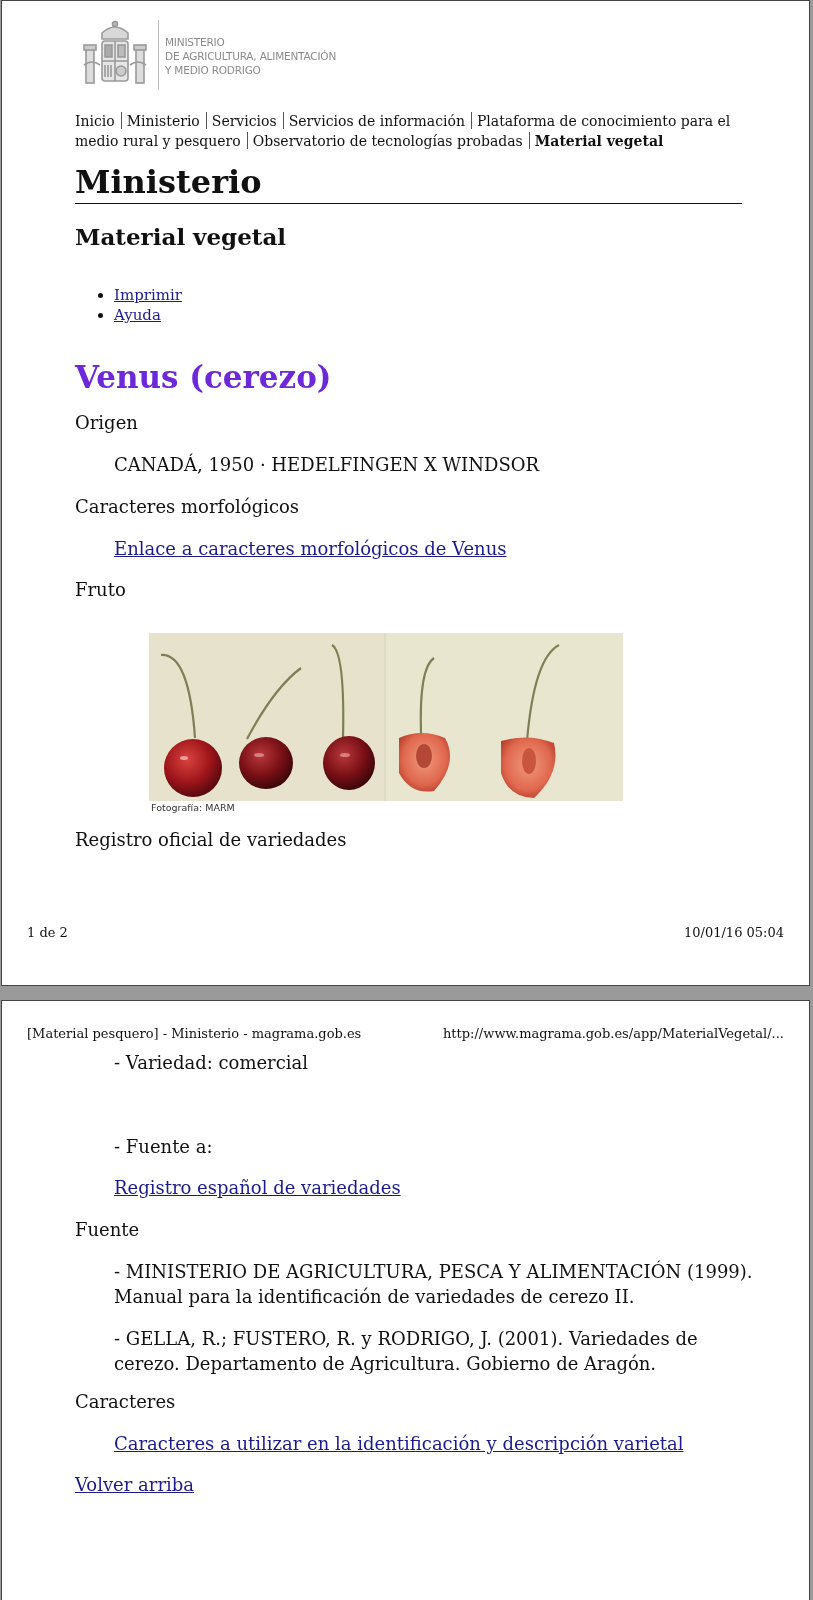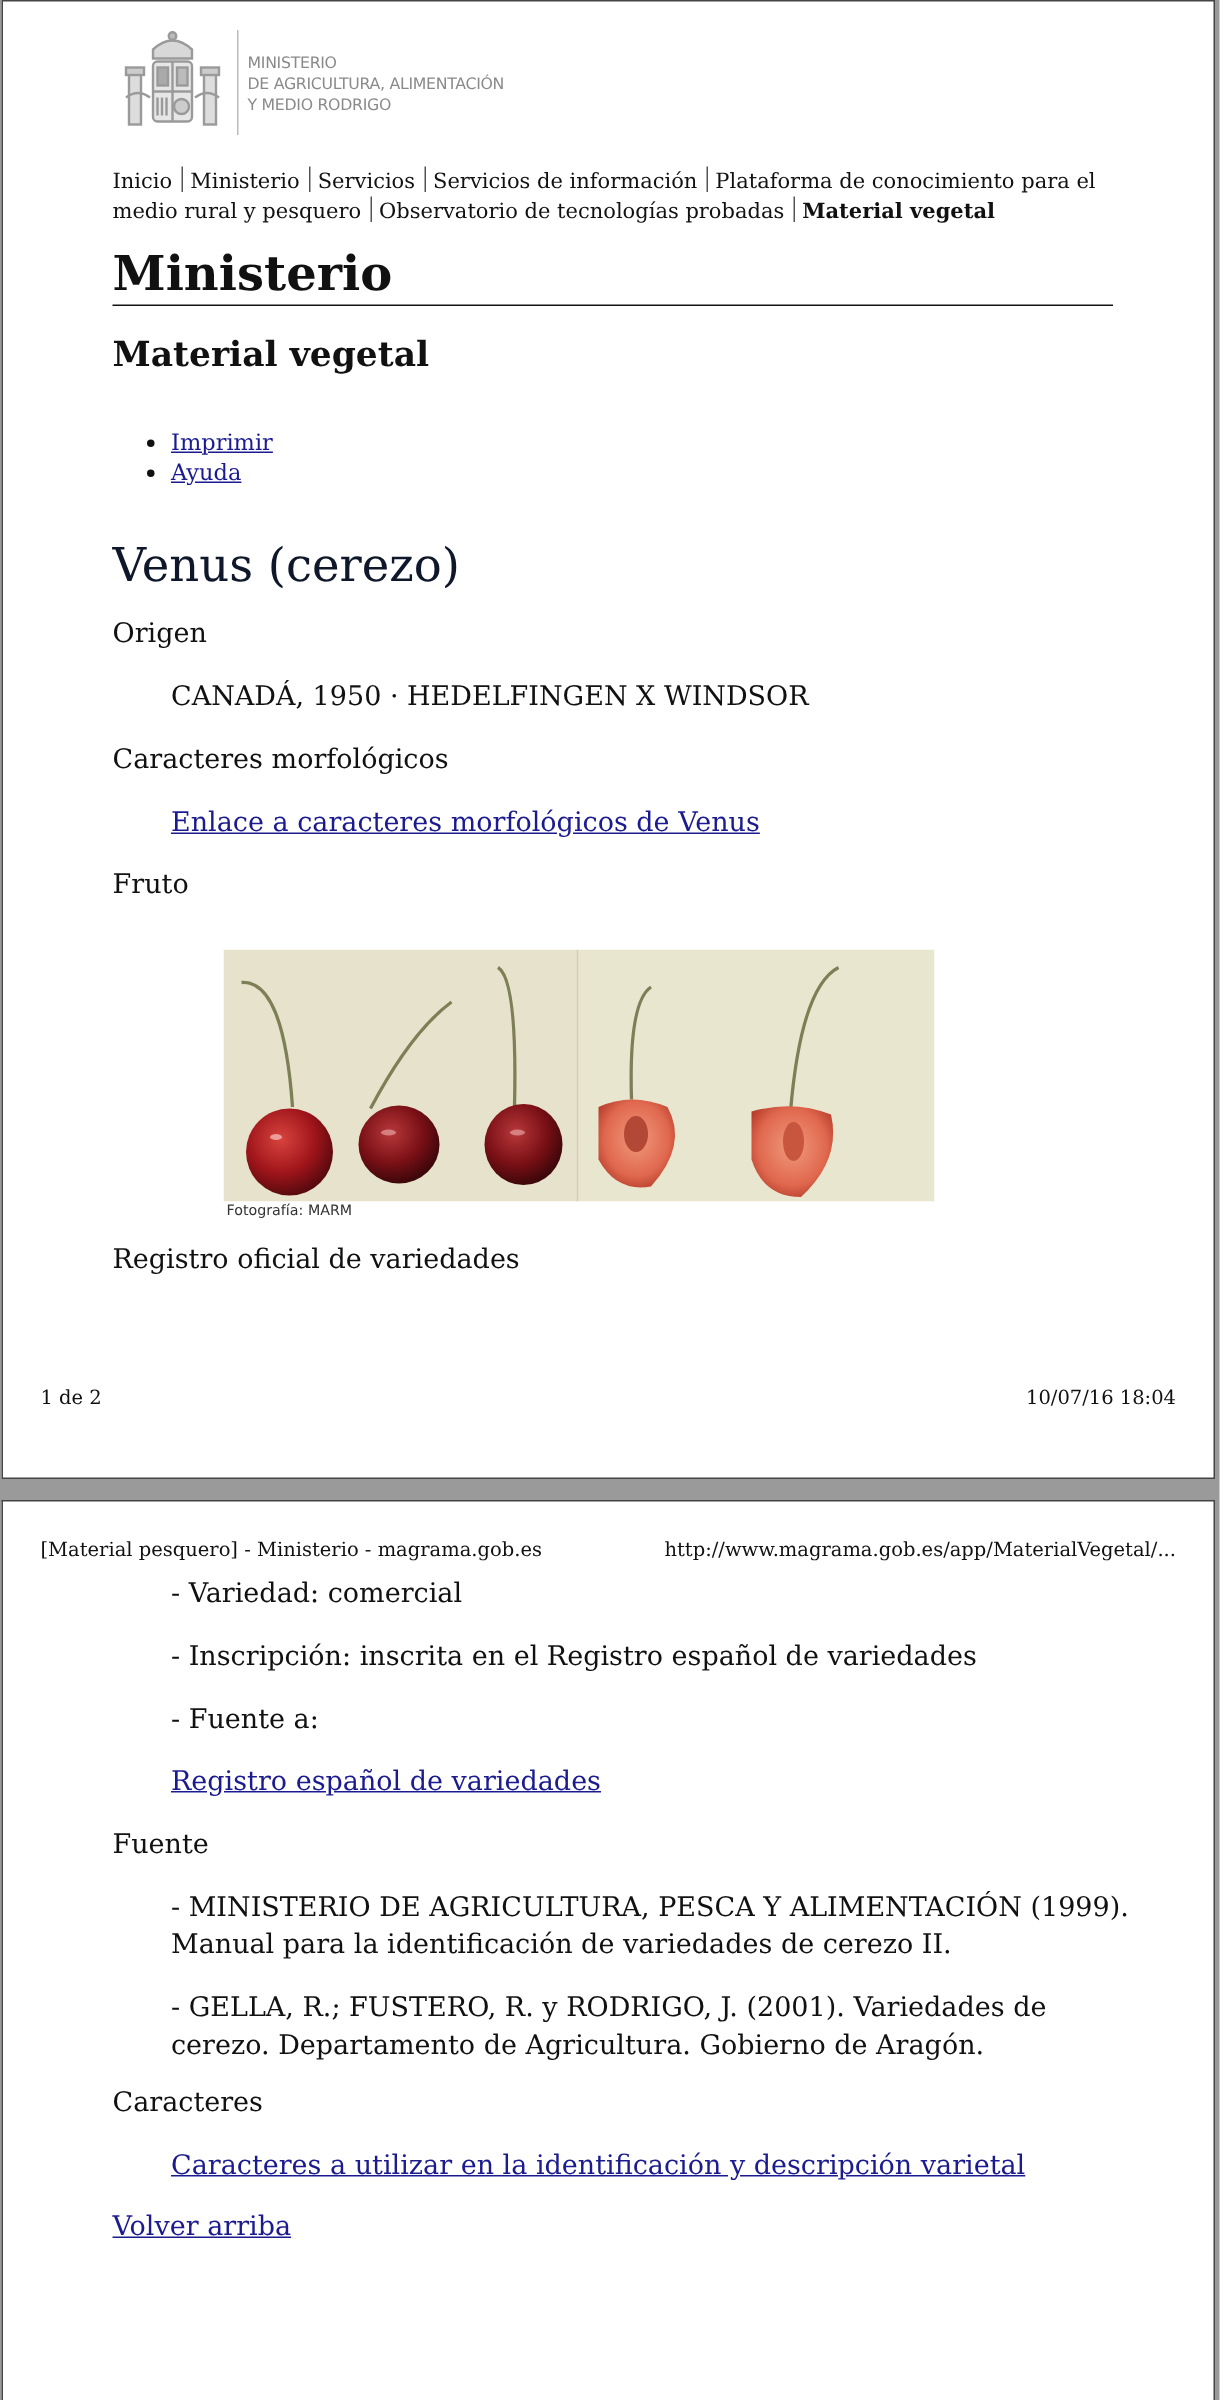--- a/index.html
+++ b/index.html
@@ -24,21 +24,21 @@
   .bc-sep { display: inline-block; width: 1px; height: 17px; background: #555; vertical-align: -3px; margin: 0 5px 0 6px; }
   .bc-current { font-weight: bold; }
 
   .h-ministerio { position: absolute; left: 73px; top: 160px; width: 667px; font-size: 32px; font-weight: bold; margin: 0; border-bottom: 1.5px solid #111; padding-bottom: 0; line-height: 42px; }
   .h-material { position: absolute; left: 73px; top: 222px; font-size: 23px; font-weight: bold; margin: 0; }
 
   .tools { position: absolute; left: 92px; top: 284px; margin: 0; padding: 0 0 0 20px; font-size: 15px; line-height: 20px; }
   .tools li { list-style: disc; }
   a, .link { color: #1a0dab; text-decoration: underline; color: #1b1b8f; }
 
-  .venus { position: absolute; left: 73px; top: 358px; font-size: 31px; color: #0f172a; margin: 0; font-weight: normal; }
+  .venus { position: absolute; left: 73px; top: 358px; font-size: 31px; color: #6d28d9; margin: 0; font-weight: bold; }
   .label { position: absolute; left: 73px; font-size: 18px; }
   .value { position: absolute; left: 112px; font-size: 18px; }
   .photo { position: absolute; left: 147px; top: 632px; width: 474px; height: 168px; }
   .photo-credit { position: absolute; left: 149px; top: 801px; font-family: "DejaVu Sans", sans-serif; font-size: 9.5px; color: #333; }
 
   .footer-left { position: absolute; left: 25px; top: 924px; font-size: 13px; }
   .footer-right { position: absolute; right: 25px; top: 924px; font-size: 13px; }
   .header-left { position: absolute; left: 25px; top: 1025px; font-size: 13px; }
   .header-right { position: absolute; right: 25px; top: 1025px; font-size: 13px; }
   .ref { position: absolute; left: 112px; width: 640px; font-size: 18px; line-height: 25px; }
@@ -134,29 +134,28 @@
     <ellipse cx="380" cy="128" rx="7" ry="13" fill="#c8553e"></ellipse>
     <ellipse cx="35" cy="125" rx="4" ry="2" fill="#f3b5b0" opacity="0.8"></ellipse>
     <ellipse cx="110" cy="122" rx="5" ry="2" fill="#e6a0a0" opacity="0.7"></ellipse>
     <ellipse cx="196" cy="122" rx="5" ry="2" fill="#e6a0a0" opacity="0.7"></ellipse>
   </svg>
   <div class="photo-credit">Fotografía: MARM</div>
 
   <div class="label" style="top:828px">Registro oficial de variedades</div>
 
   <div class="footer-left">1 de 2</div>
-  <div class="footer-right">10/07/16 18:04</div>
+  <div class="footer-right">10/01/16 05:04</div>
 </div>
 
 <div class="page" id="page2">
   <div class="header-left" style="top:25px">[Material pesquero] - Ministerio - magrama.gob.es</div>
   <div class="header-right" style="top:25px">http://www.magrama.gob.es/app/MaterialVegetal/...</div>
 
   <div class="value" style="top:51px">- Variedad: comercial</div>
-  <div class="value" style="top:93px">- Inscripción: inscrita en el Registro español de variedades</div>
   <div class="value" style="top:135px">- Fuente a:</div>
   <a href="#" class="value" style="top:176px">Registro español de variedades</a>
 
   <div class="label" style="top:218px">Fuente</div>
   <div class="ref" style="top:258px">- MINISTERIO DE AGRICULTURA, PESCA Y ALIMENTACIÓN (1999). Manual para la identificación de variedades de cerezo II.</div>
   <div class="ref" style="top:325px">- GELLA, R.; FUSTERO, R. y RODRIGO, J. (2001). Variedades de cerezo. Departamento de Agricultura. Gobierno de Aragón.</div>
 
   <div class="label" style="top:390px">Caracteres</div>
   <a href="#" class="value" style="top:432px">Caracteres a utilizar en la identificación y descripción varietal</a>
 

